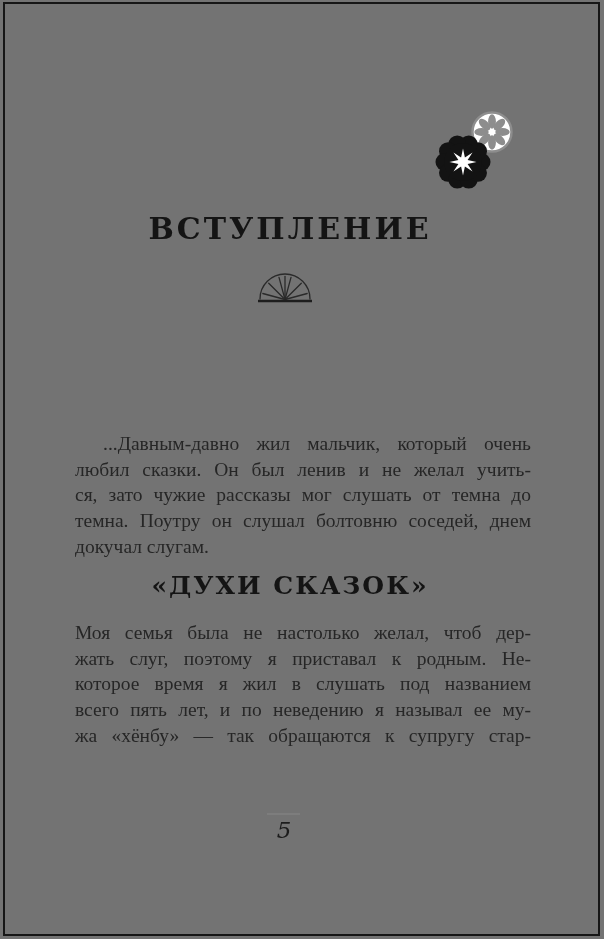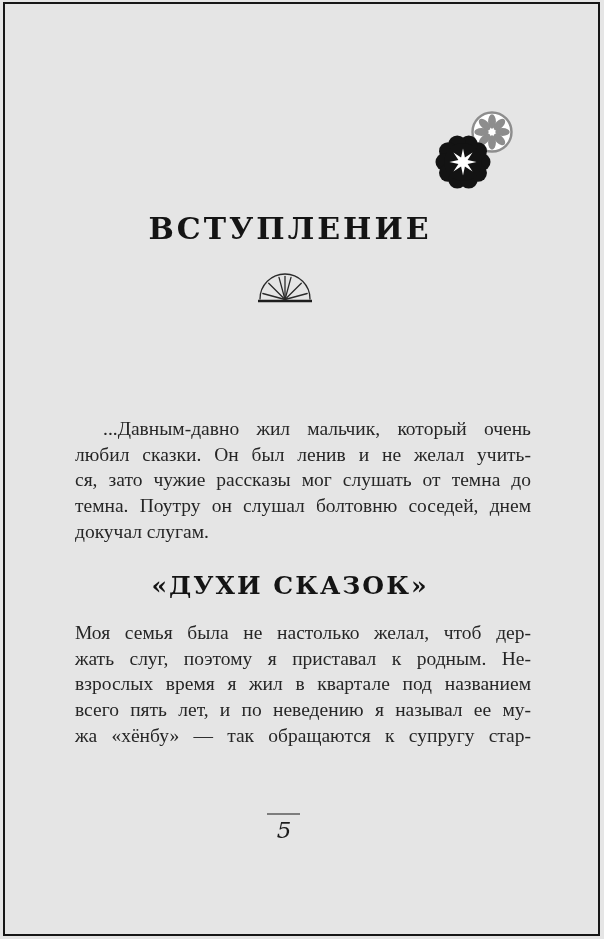--- a/index.html
+++ b/index.html
@@ -1,21 +1,21 @@
 <!DOCTYPE html>
 <html><head>
 <meta charset="utf-8">
 <style>
   * { margin: 0; padding: 0; box-sizing: border-box; }
   html, body { background: #ffffff; }
   .page {
     position: relative;
     width: 604px;
     height: 939px;
-    background: #e5e5e5;
+    background: #737373;
     overflow: hidden;
     font-family: "Liberation Serif", serif;
   }
   .frame {
     position: absolute;
     left: 3px; top: 2px; right: 4px; bottom: 3px;
     border: 2px solid #161616;
     pointer-events: none;
   }
   .corner-ornament {
@@ -60,21 +60,21 @@
     line-height: 25.7px;
     color: #262626;
   }
   .para-1 { top: 416px; }
   .para-2 { top: 620px; }
   .line {
     text-align: justify;
     text-align-last: justify;
     white-space: nowrap;
   }
-  .line.first { text-indent: 28px; }
+  .line.first { text-indent: 28px; margin-top: 15px; }
   .line.end { text-align-last: left; }
   .footer-rule {
     position: absolute;
     left: 267px; top: 813px;
     width: 33px; height: 2px;
     background: #7d7d7d;
   }
   .page-number {
     position: absolute;
     left: 250px; top: 817px;
@@ -166,21 +166,21 @@
     <div class="line">ся, зато чужие рассказы мог слушать от темна до</div>
     <div class="line">темна. Поутру он слушал болтовню соседей, днем</div>
     <div class="line end">докучал слугам.</div>
   </div>
 
   <h2 class="section-heading heading-2">«ДУХИ СКАЗОК»</h2>
 
   <div class="para para-2">
     <div class="line">Моя семья была не настолько желал, чтоб дер-</div>
     <div class="line">жать слуг, поэтому я приставал к родным. Не-</div>
-    <div class="line">взрослых время я жил в квартале под названием</div>
+    <div class="line">которое время я жил в слушать под названием</div>
     <div class="line">всего пять лет, и по неведению я называл ее му-</div>
     <div class="line">жа «хёнбу» — так обращаются к супругу стар-</div>
   </div>
 
   <div class="footer-rule"></div>
   <div class="page-number">5</div>
 
 </div>
 
 </body></html>

